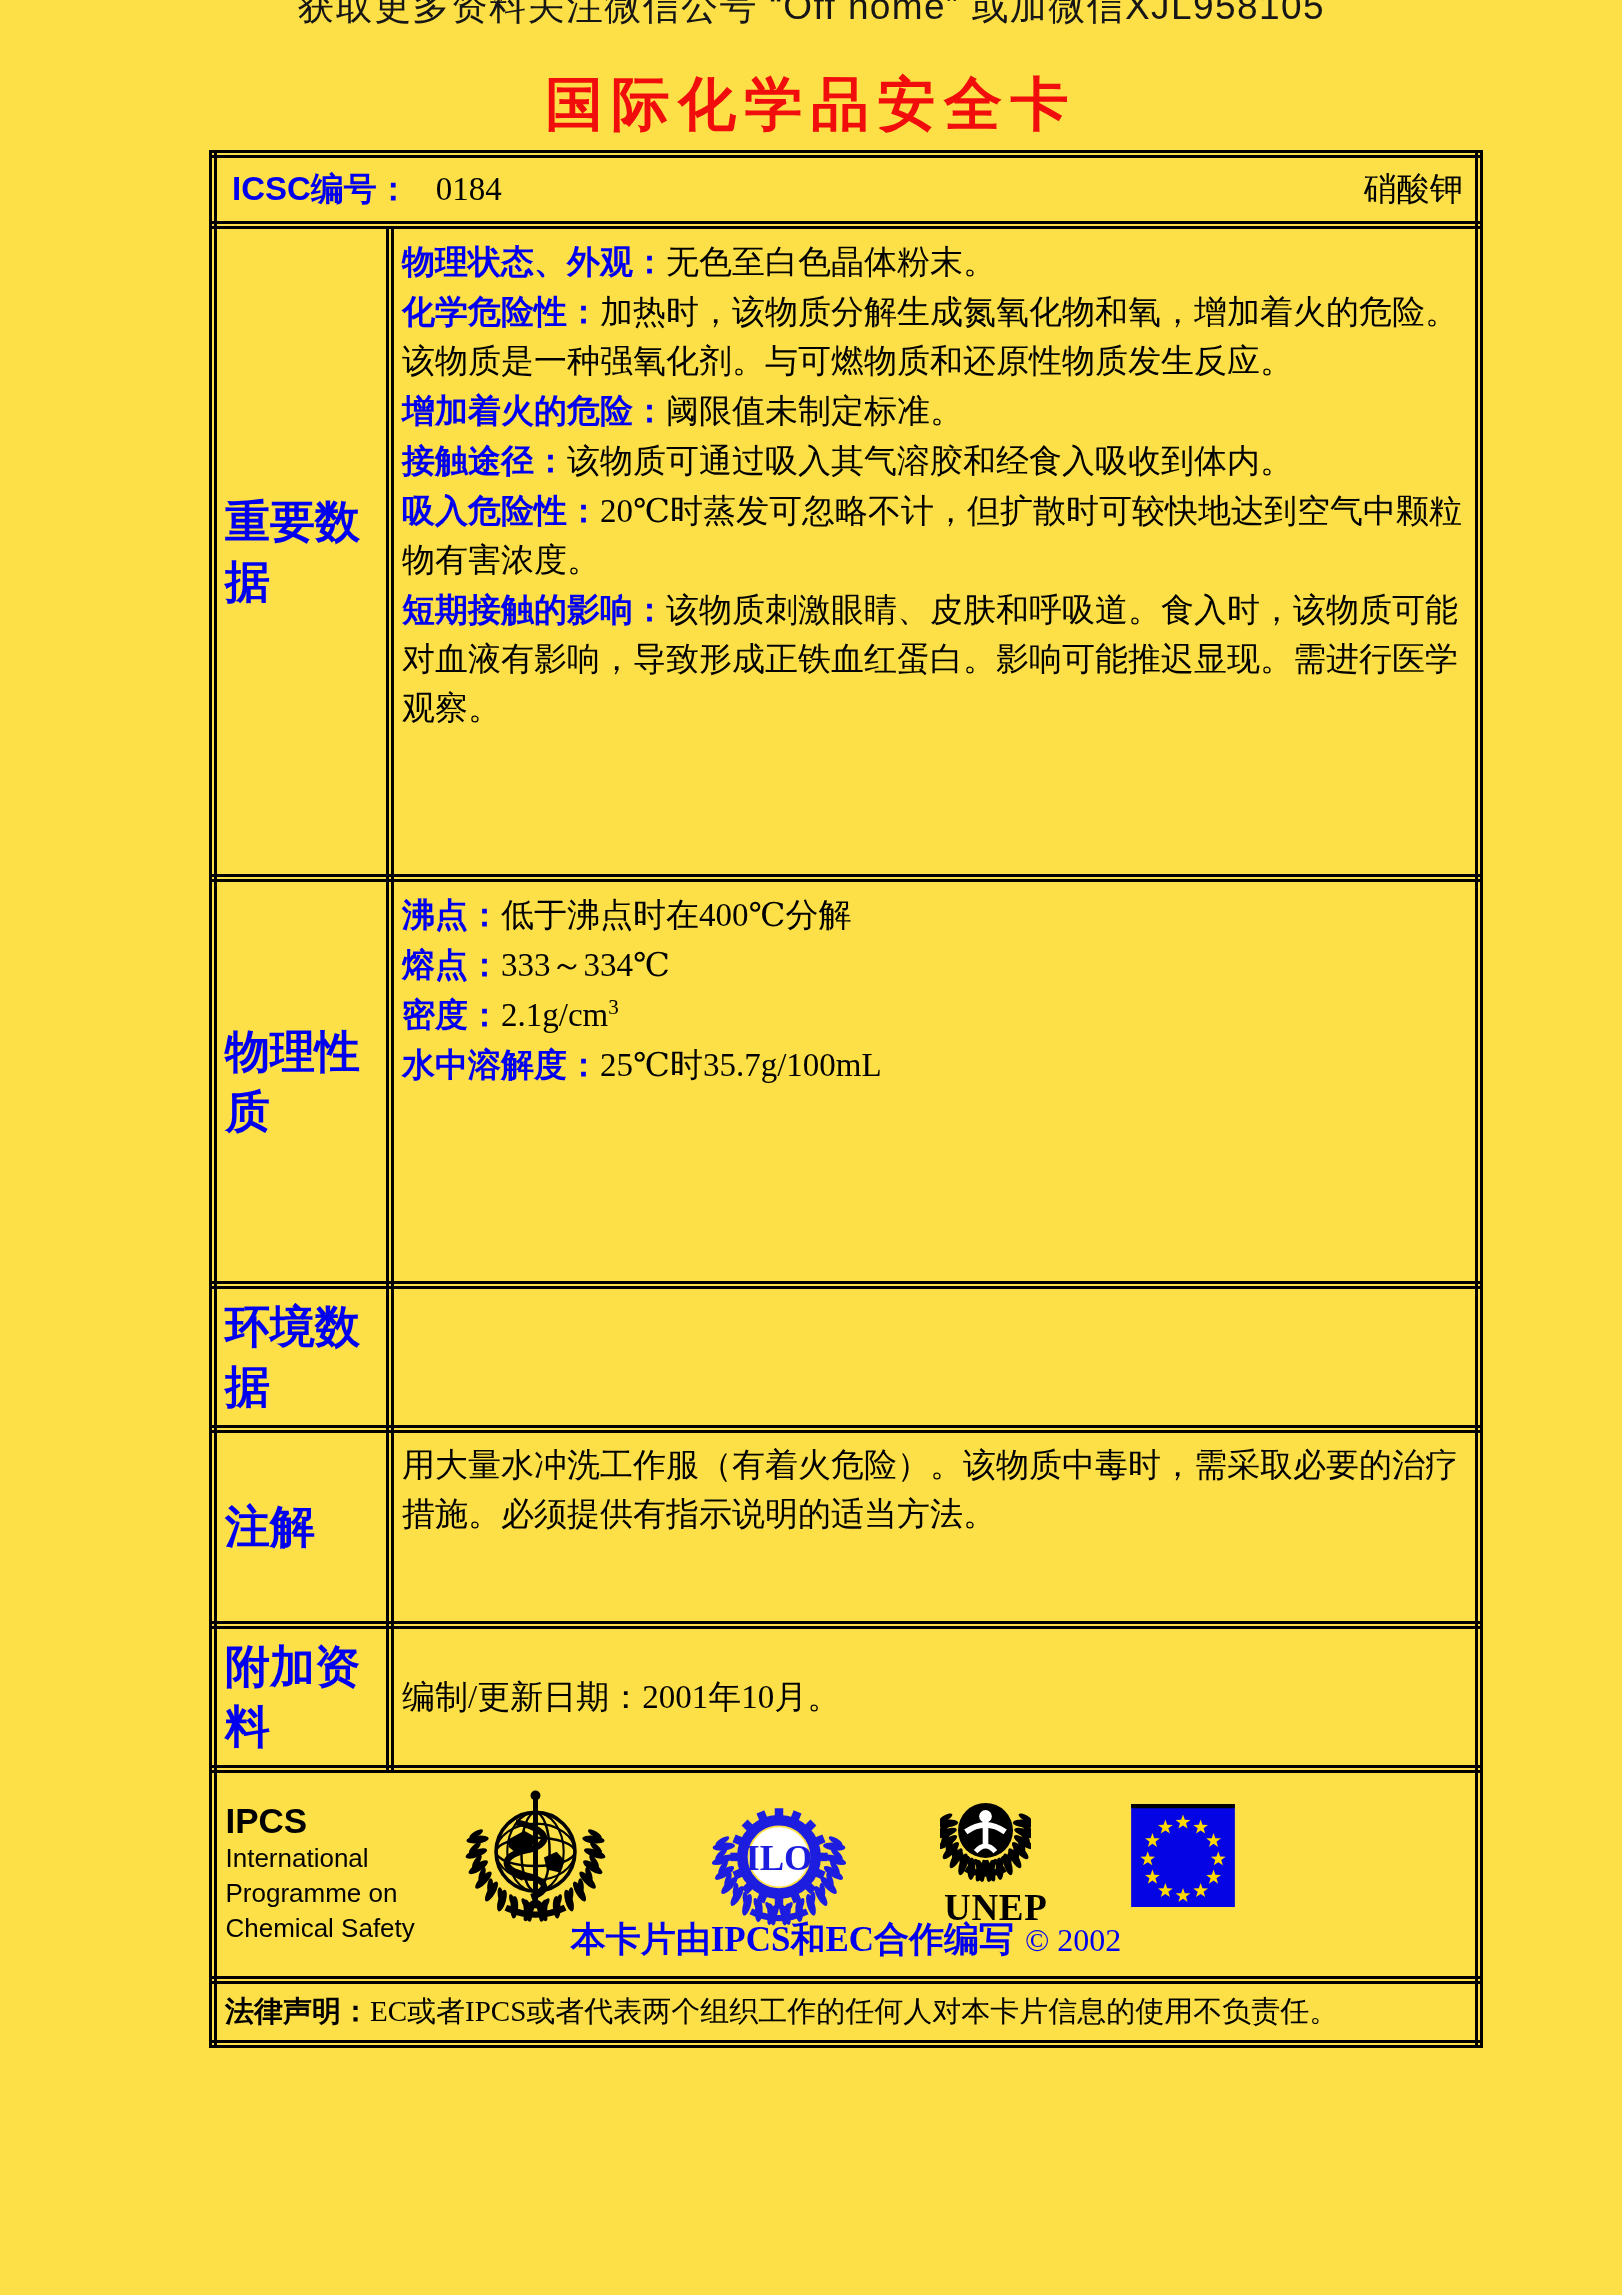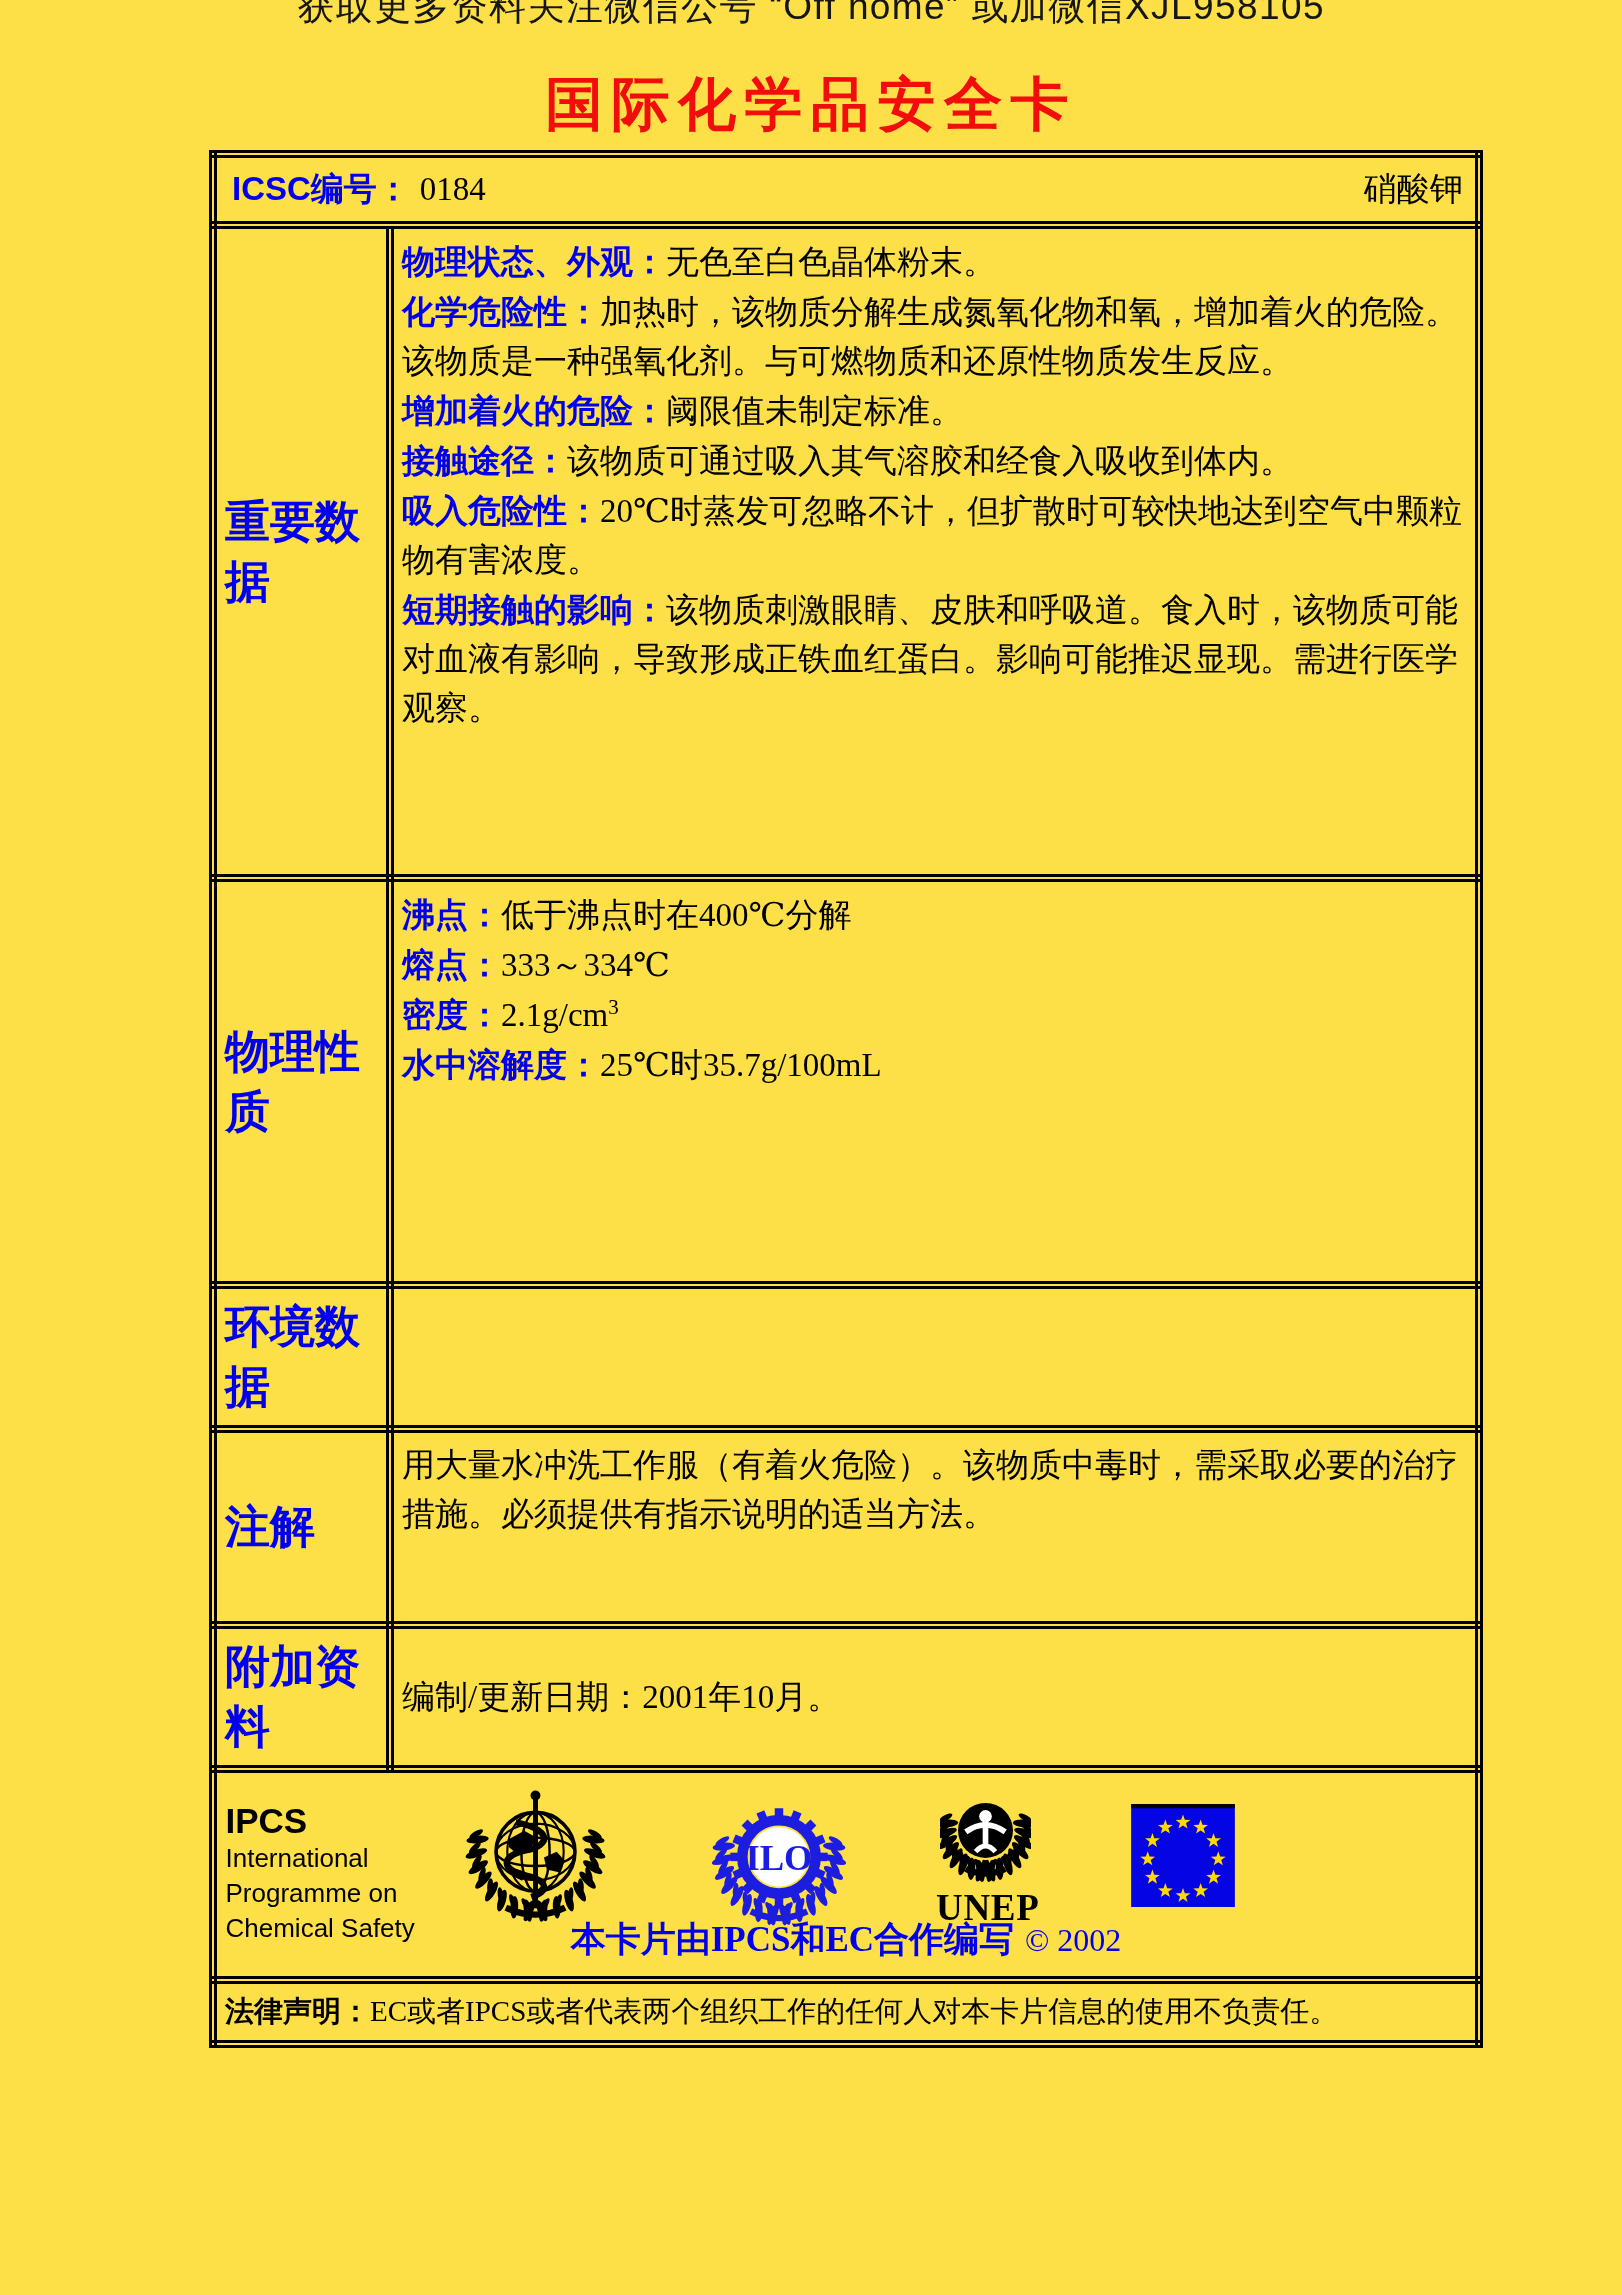--- a/index.html
+++ b/index.html
@@ -19,21 +19,21 @@
   col.c1{width:177px;} col.c2{width:1089px;}
   table.card td{border:8.5px double #000;padding:8px;}
 
   tr.r-head{height:71px;} tr.r-imp{height:653px;} tr.r-phys{height:407px;}
   tr.r-env{height:122px;}  tr.r-note{height:196px;} tr.r-add{height:58px;}
   tr.r-logos{height:211px;border-radius:28px;} tr.r-legal{height:64px;}
 
   .headrow{display:flex;align-items:center;padding:0 4.2px 0 7px;font-size:33px;}
   .lbl-inline{color:var(--blue);font-weight:bold;
               font-family:"Liberation Sans","DejaVu Sans",sans-serif;}
-  .icsc-num{margin-left:10px;font-family:"Liberation Serif",serif;}
+  .icsc-num{margin-left:26px;font-family:"Liberation Serif",serif;}
   .chem{margin-left:auto;font-family:"Liberation Serif",serif;}
 
   td.lblcell{color:var(--blue);font-weight:bold;text-align:left;vertical-align:middle;
              font-size:45px;font-family:Liberation Sans, sans-serif;}
   td.content{vertical-align:top;padding:11.3px 11.3px 0 10px;font-size:33px;line-height:49px;border-radius:27px;}
   td.content-mid{vertical-align:middle;padding:0 11.3px 0 10px;font-size:33px;line-height:44px;}
   p.item{margin:0;}
   .k{color:var(--blue);font-weight:bold;font-family:"Liberation Sans","DejaVu Sans",sans-serif;}
   .v{font-family:"Liberation Serif","DejaVu Serif",serif;}
   .vsup{font-size:21px;vertical-align:super;line-height:0;}
@@ -41,21 +41,21 @@
   td.logoscell{position:relative;vertical-align:top;}
   .ipcs-block{position:absolute;left:8.5px;top:28px;
               font-family:"Liberation Sans","DejaVu Sans",sans-serif;}
   .ipcs-acronym{font-size:35px;font-weight:bold;line-height:40px;}
   .ipcs-line{font-size:26px;line-height:35px;}
   .logo{position:absolute;}
   .who-pos{left:248px;top:14px;}
   .ilo-pos{left:495px;top:22.6px;}
   .unep-pos{left:719px;top:18.4px;width:99px;text-align:center;}
   .unep-word{font-size:37px;font-weight:bold;letter-spacing:0.7px;margin-top:0px;
-             font-family:"Liberation Serif","DejaVu Serif",serif;}
+             font-family:"Liberation Serif","DejaVu Serif",serif;margin-left:8px;}
   .eu-pos{left:914px;top:31px;}
   .caption-line{position:absolute;left:0;top:143px;width:100%;text-align:center;
                 color:var(--blue);}
   .cap-main{font-size:35px;font-weight:bold;
             font-family:"Liberation Serif","DejaVu Serif",serif;}
   .cap-copy{font-size:32px;margin-left:11px;font-family:"Liberation Serif",serif;}
 
   td.legalcell{vertical-align:middle;padding:0 5.7px;font-size:29px;}
   .legal-label{font-weight:bold;
                font-family:"Liberation Sans","DejaVu Sans",sans-serif;}

